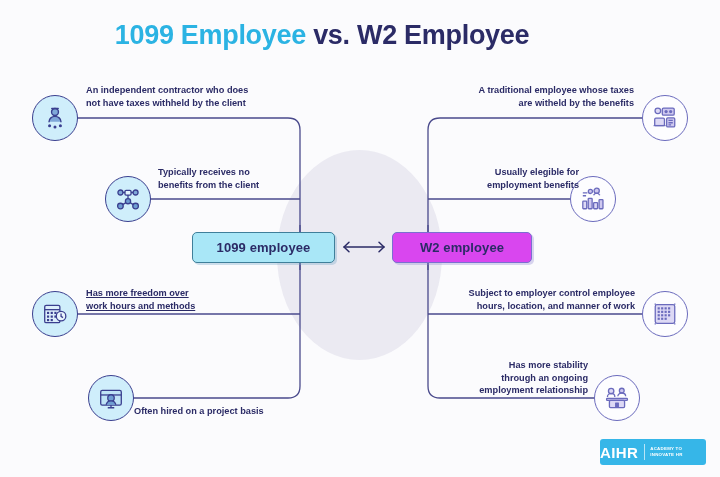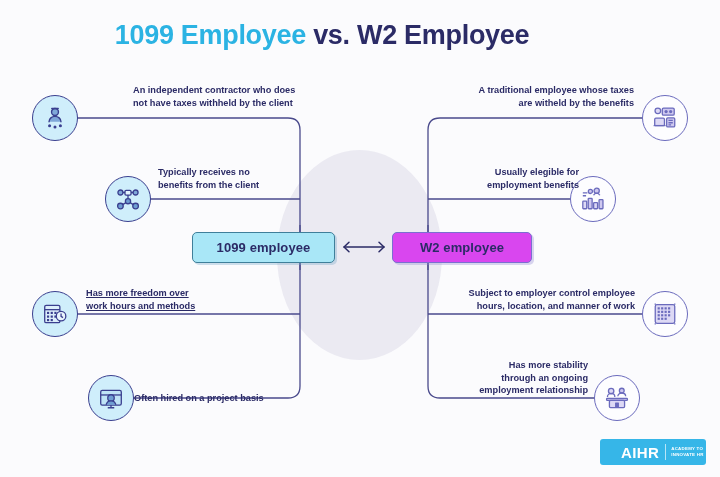--- a/index.html
+++ b/index.html
@@ -108,21 +108,21 @@
     height:26px; width:106px;
     background:#36b6e8;
     border-radius:3px;
     display:flex;align-items:center;
     z-index:6;
   }
   .logo .lmark{
     color:#ffffff;
     font-size:15px;font-weight:bold;
     letter-spacing:.4px;
-    padding-left:21px;
+    padding-left:0;
   }
   .logo .ldiv{
     width:1px;height:16px;background:rgba(255,255,255,.65);
     margin:0 5px 0 6px;
   }
   .logo .lsub{
     display:flex;flex-direction:column;justify-content:center;
     color:#ffffff;
     font-size:4.4px;font-weight:bold;line-height:5.6px;
     letter-spacing:.25px;
@@ -165,21 +165,21 @@
     <div class="bubble left" style="left:32px;top:95px;">
       <svg width="26" height="26" viewBox="0 0 24 24" fill="none" stroke="#3a3f8f" stroke-width="1.3" stroke-linecap="round">
         <circle cx="12" cy="6.5" r="3.2" fill="#7fa8d8" stroke="#3a3f8f"></circle>
         <path d="M6.5 15.5c0-3 2.6-5 5.5-5s5.5 2 5.5 5" fill="#7fa8d8"></path>
         <circle cx="7" cy="19.2" r="1.4" fill="#3a3f8f" stroke="none"></circle>
         <circle cx="12" cy="20.4" r="1.4" fill="#3a3f8f" stroke="none"></circle>
         <circle cx="17" cy="19.2" r="1.4" fill="#3a3f8f" stroke="none"></circle>
         <path d="M9 3.2h6"></path>
       </svg>
     </div>
-    <div class="caption l" style="left:86px;top:84px;width:215px;margin-left:47px;">An independent contractor who does
+    <div class="caption l" style="left:86px;top:84px;width:215px;">An independent contractor who does
 not have taxes withheld by the client</div>
   </div>
 
   <div class="node">
     <div class="bubble left" style="left:105px;top:176px;">
       <svg width="26" height="26" viewBox="0 0 24 24" fill="none" stroke="#3a3f8f" stroke-width="1.2">
         <circle cx="5" cy="6" r="2.3" fill="#7fa8d8"></circle>
         <circle cx="19" cy="6" r="2.3" fill="#7fa8d8"></circle>
         <rect x="9.2" y="4" width="5.6" height="4.4" rx="1" fill="#e4f3fd"></rect>
         <circle cx="5" cy="18.5" r="2.6" fill="#6f9ed2"></circle>
@@ -218,21 +218,21 @@
   <div class="node">
     <div class="bubble left" style="left:88px;top:375px;">
       <svg width="26" height="26" viewBox="0 0 24 24" fill="none" stroke="#3a3f8f" stroke-width="1.2">
         <rect x="2.5" y="5" width="19" height="13.5" rx="1.4" fill="#bfe3f6"></rect>
         <path d="M2.5 9.2h19"></path>
         <circle cx="12" cy="12" r="3" fill="#6f9ed2"></circle>
         <path d="M7.5 18.2c.6-2.3 2.4-3.6 4.5-3.6s3.9 1.3 4.5 3.6" fill="#6f9ed2"></path>
         <path d="M12 18.5v2.4M9 21h6"></path>
       </svg>
     </div>
-    <div class="caption l" style="left:134px;top:392px;width:175px;">Often hired on a project basis</div>
+    <div class="caption l" style="left:134px;top:405px;width:175px;">Often hired on a project basis</div>
   </div>
 
   <div class="node">
     <div class="bubble right" style="left:642px;top:95px;">
       <svg width="26" height="26" viewBox="0 0 24 24" fill="none" stroke="#6b6bbd" stroke-width="1.2">
         <circle cx="5.4" cy="5.4" r="2.6" fill="#ddd9f5"></circle>
         <rect x="9.5" y="2.8" width="11" height="6.6" rx="1.2" fill="#cfc9f0"></rect>
         <circle cx="13" cy="6" r="1.5" fill="#6b6bbd" stroke="none"></circle>
         <circle cx="17.2" cy="6" r="1.5" fill="#6b6bbd" stroke="none"></circle>
         <rect x="2.5" y="12.2" width="9" height="6.8" rx="1.1" fill="#ddd9f5"></rect>

